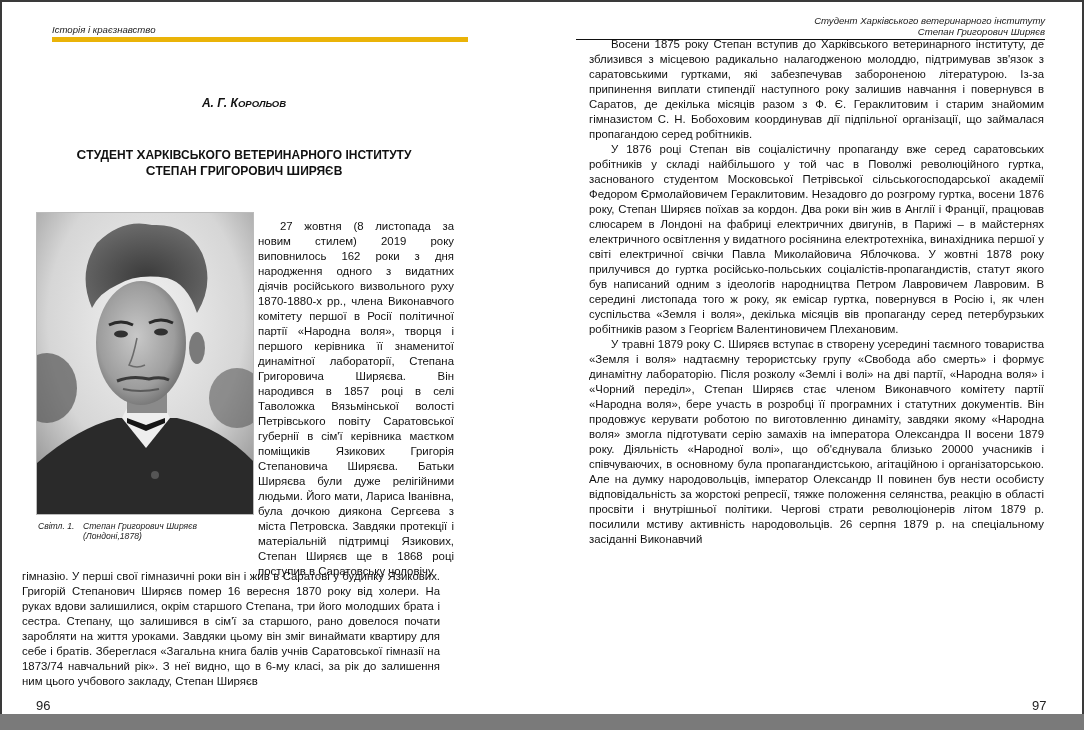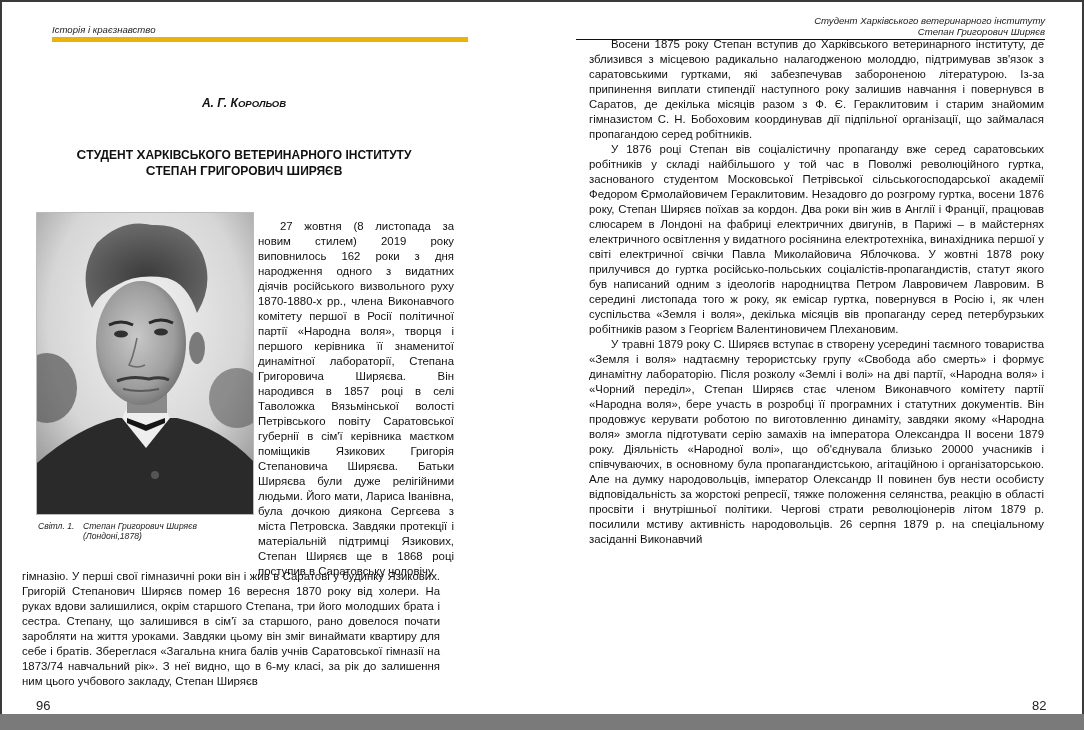--- a/index.html
+++ b/index.html
@@ -122,14 +122,14 @@
     <div>Студент Харківського ветеринарного інституту</div>
     <div>Степан Григорович Ширяєв</div>
   </div>
 
   <div class="body-text full-right">
     <p class="indent">Восени 1875 року Степан вступив до Харківського ветеринарного інституту, де зблизився з місцевою радикально налагодженою молоддю, підтримував зв'язок з саратовськими гуртками, які забезпечував забороненою літературою. Із-за припинення виплати стипендії наступного року залишив навчання і повернувся в Саратов, де декілька місяців разом з Ф. Є. Гераклитовим і старим знайомим гімназистом С. Н. Бобоховим координував дії підпільної організації, що займалася пропагандою серед робітників.</p>
     <p class="indent">У 1876 році Степан вів соціалістичну пропаганду вже серед саратовських робітників у складі найбільшого у той час в Поволжі революційного гуртка, заснованого студентом Московської Петрівської сільськогосподарської академії Федором Єрмолайовичем Гераклитовим. Незадовго до розгрому гуртка, восени 1876 року, Степан Ширяєв поїхав за кордон. Два роки він жив в Англії і Франції, працював слюсарем в Лондоні на фабриці електричних двигунів, в Парижі – в майстернях електричного освітлення у видатного росіянина електротехніка, винахідника першої у світі електричної свічки Павла Миколайовича Яблочкова. У жовтні 1878 року прилучився до гуртка російсько-польських соціалістів-пропагандистів, статут якого був написаний одним з ідеологів народництва Петром Лавровичем Лавровим. В середині листопада того ж року, як емісар гуртка, повернувся в Росію і, як член суспільства «Земля і воля», декілька місяців вів пропаганду серед петербурзьких робітників разом з Георгієм Валентиновичем Плехановим.</p>
     <p class="indent">У травні 1879 року С. Ширяєв вступає в створену усередині таємного товариства «Земля і воля» надтаємну терористську групу «Свобода або смерть» і формує динамітну лабораторію. Після розколу «Землі і волі» на дві партії, «Народна воля» і «Чорний переділ», Степан Ширяєв стає членом Виконавчого комітету партії «Народна воля», бере участь в розробці її програмних і статутних документів. Він продовжує керувати роботою по виготовленню динаміту, завдяки якому «Народна воля» змогла підготувати серію замахів на імператора Олександра ІІ восени 1879 року. Діяльність «Народної волі», що об'єднувала близько 20000 учасників і співчуваючих, в основному була пропагандистською, агітаційною і організаторською. Але на думку народовольців, імператор Олександр ІІ повинен був нести особисту відповідальність за жорстокі репресії, тяжке положення селянства, реакцію в області просвіти і внутрішньої політики. Чергові страти революціонерів літом 1879 р. посилили мстиву активність народовольців. 26 серпня 1879 р. на спеціальному засіданні Виконавчий</p>
   </div>
 
-  <div class="page-num pn-right">82</div>
+  <div class="page-num pn-right">97</div>
 </div>
 
 </body></html>

